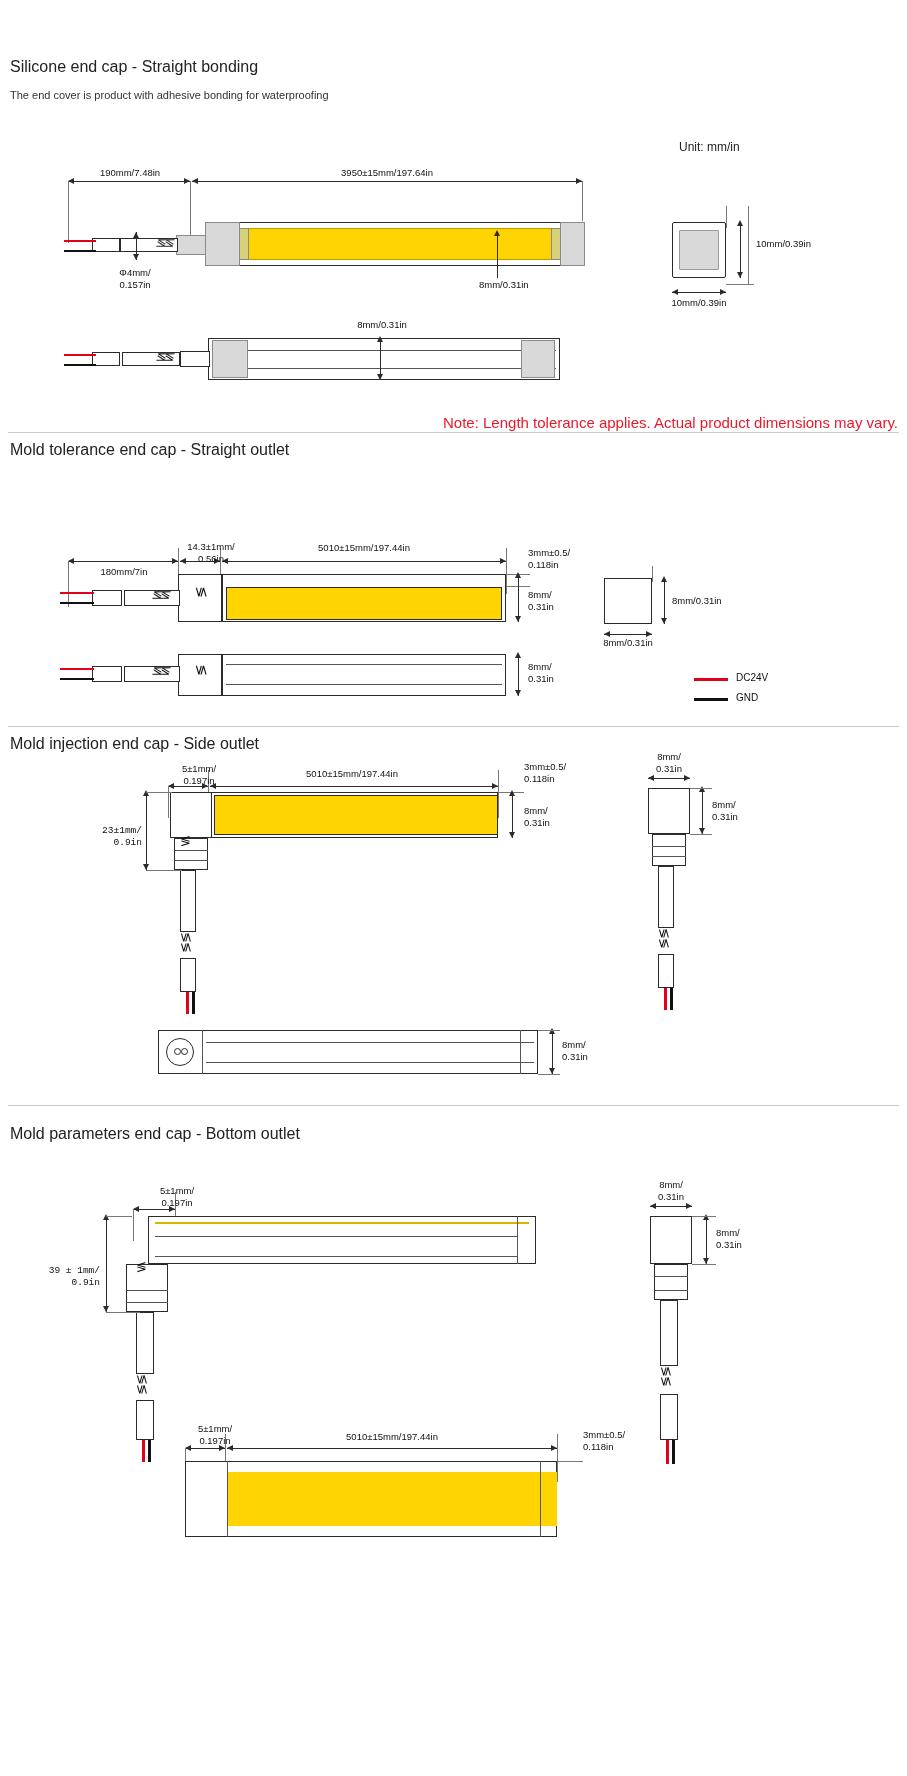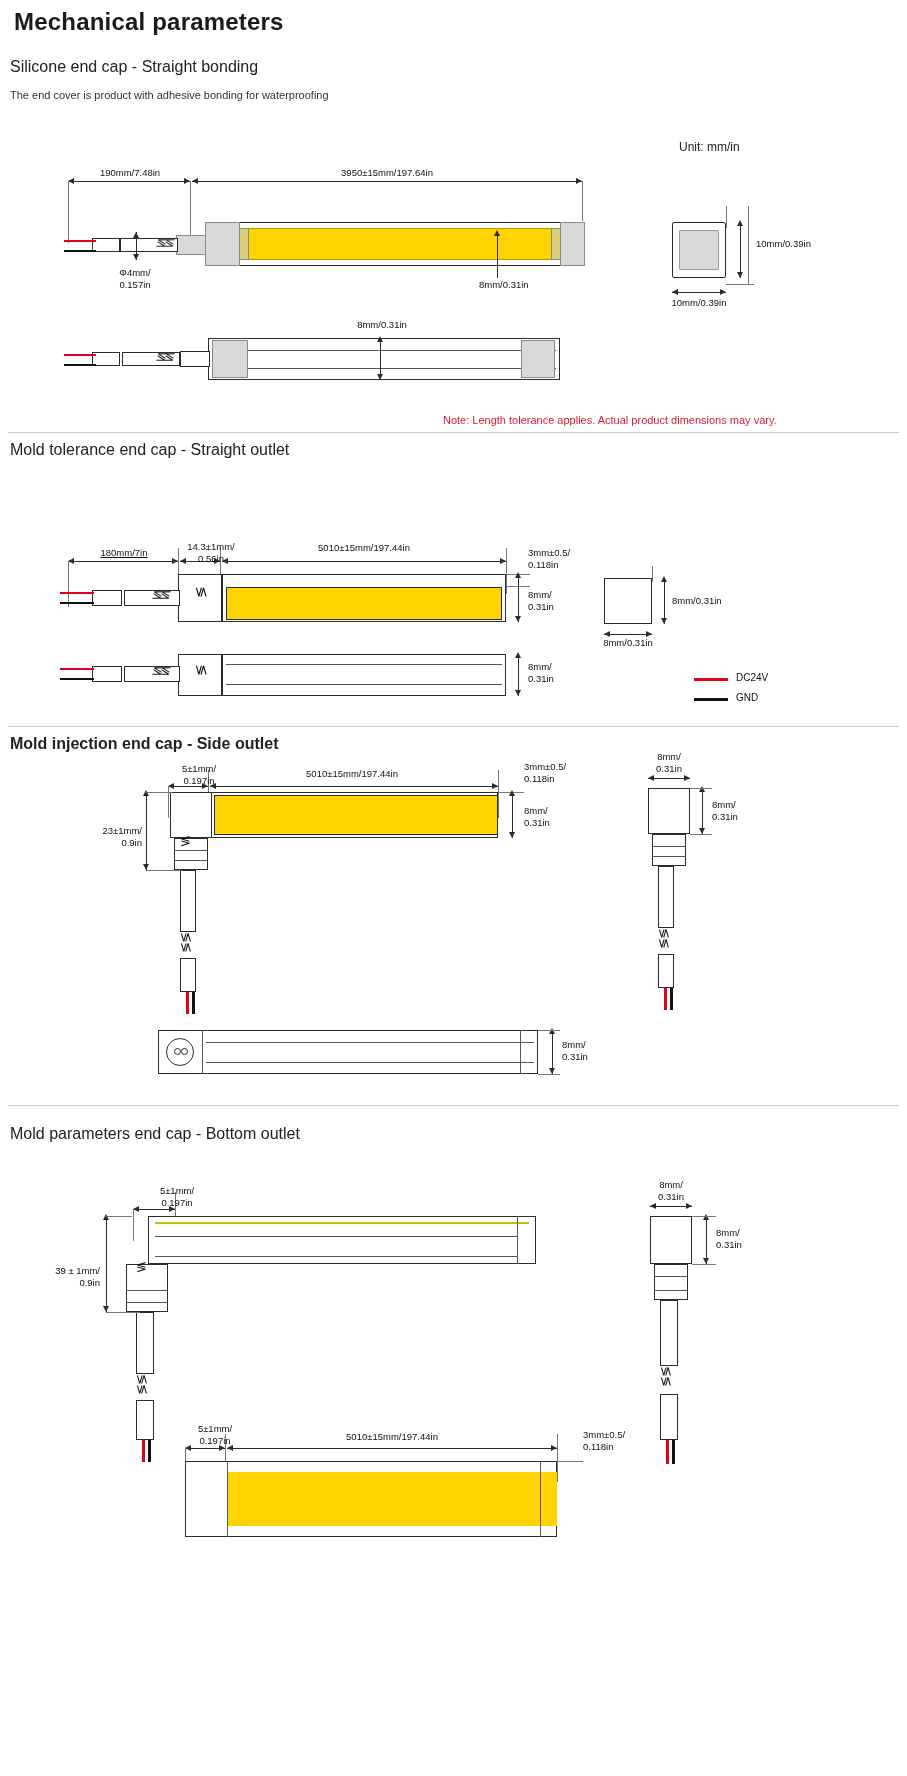--- a/index.html
+++ b/index.html
@@ -34,41 +34,41 @@
     font-size: 11px;
     color: #333;
   }
   .unit-label {
     position: absolute;
     font-size: 12px;
     color: #222;
   }
   .note {
     position: absolute;
-    font-size: 11px;
+    font-size: 15px;
     color: #e8192c;
   }
   .hr {
     position: absolute;
     height: 1px;
     background: #c9c9c9;
     left: 8px;
     width: 891px;
   }
 
   
   .dim-text {
     position: absolute;
     font-size: 9.5px;
     color: #111;
     line-height: 1.15;
     white-space: pre;
   }
   .dim-text.center { text-align: center; }
-  .dim-text.right { text-align: right; }
+  .dim-text.right { text-align: right; font-family: Liberation Mono, monospace; }
 
   .ln { position: absolute; background: #2b2b2b; }
   .ln.h { height: 1px; }
   .ln.v { width: 1px; }
   .ln.thin { background: #555; }
   .ln.ext { background: #777; }
 
   .arrowL, .arrowR, .arrowU, .arrowD {
     position: absolute;
     width: 0; height: 0;
@@ -91,21 +91,20 @@
   .legend-text { position: absolute; font-size: 10px; color: #111; }
 
   .sq-outline { position: absolute; border: 1px solid #2b2b2b; background: #fff; border-radius: 2px; }
   .sq-inner { position: absolute; border: 1px solid #9a9a9a; background: #d9d9d9; border-radius: 1px; }
 </style>
 </head>
 <body>
 
 <div class="page">
 
-  <h1 class="title">Mechanical parameters</h1>
 
   <div class="section-title" style="left:10px; top:58px;">Silicone end cap - Straight bonding</div>
   <div class="subtext" style="left:10px; top:89px;">The end cover is product with adhesive bonding for waterproofing</div>
   <div class="unit-label" style="left:679px; top:108px;margin-top:32px;">Unit: mm/in</div>
 
   <div class="ln h" style="left:68px; top:181px; width:122px;"></div>
   <div class="arrowL" style="left:68px; top:178px;"></div>
   <div class="arrowR" style="left:184px; top:178px;"></div>
   <div class="ln v ext" style="left:68px; top:181px; height:62px;"></div>
   <div class="ln v ext" style="left:190px; top:181px; height:62px;"></div>
@@ -176,21 +175,21 @@
   <div class="note" style="left:443px; top:414px;">Note: Length tolerance applies. Actual product dimensions may vary.</div>
   <div class="hr" style="top:432px;"></div>
 
   <div class="section-title" style="left:10px; top:441px;">Mold tolerance end cap - Straight outlet</div>
 
   <div class="ln h" style="left:68px; top:561px; width:110px;"></div>
   <div class="arrowL" style="left:68px; top:558px;"></div>
   <div class="arrowR" style="left:172px; top:558px;"></div>
   <div class="ln v ext" style="left:68px; top:561px; height:46px;"></div>
   <div class="ln v ext" style="left:178px; top:548px; height:60px;"></div>
-  <div class="dim-text center" style="left:78px; top:548px; width:92px;text-decoration:underline;">180mm/7in</div>
+  <div class="dim-text center" style="left:78px; top:567px; width:92px;">180mm/7in</div>
 
   <div class="ln h" style="left:180px; top:561px; width:40px;"></div>
   <div class="arrowL" style="left:180px; top:558px;"></div>
   <div class="arrowR" style="left:214px; top:558px;"></div>
   <div class="ln v ext" style="left:220px; top:548px; height:60px;"></div>
   <div class="dim-text center" style="left:166px; top:542px; width:90px;">14.3±1mm/</div>
   <div class="dim-text center" style="left:166px; top:554px; width:90px;">0.56in</div>
 
   <div class="ln h" style="left:222px; top:561px; width:284px;"></div>
   <div class="arrowL" style="left:222px; top:558px;"></div>
@@ -247,21 +246,21 @@
   <div class="dim-text" style="left:528px; top:662px;">8mm/</div>
   <div class="dim-text" style="left:528px; top:674px;">0.31in</div>
 
   <div class="wire-red" style="left:694px; top:678px; width:34px; height:3px;"></div>
   <div class="legend-text" style="left:736px; top:672px;">DC24V</div>
   <div class="wire-black" style="left:694px; top:698px; width:34px; height:3px;"></div>
   <div class="legend-text" style="left:736px; top:692px;">GND</div>
 
   <div class="hr" style="top:726px;"></div>
 
-  <div class="section-title" style="left:10px; top:735px;font-weight:bold;">Mold injection end cap - Side outlet</div>
+  <div class="section-title" style="left:10px; top:735px;">Mold injection end cap - Side outlet</div>
 
   <div class="ln h" style="left:168px; top:786px; width:40px;"></div>
   <div class="arrowL" style="left:168px; top:783px;"></div>
   <div class="arrowR" style="left:202px; top:783px;"></div>
   <div class="ln v ext" style="left:168px; top:786px; height:32px;"></div>
   <div class="ln v ext" style="left:208px; top:770px; height:48px;"></div>
   <div class="dim-text center" style="left:156px; top:764px; width:86px;">5±1mm/</div>
   <div class="dim-text center" style="left:156px; top:776px; width:86px;">0.197in</div>
 
   <div class="ln h" style="left:210px; top:786px; width:288px;"></div>

